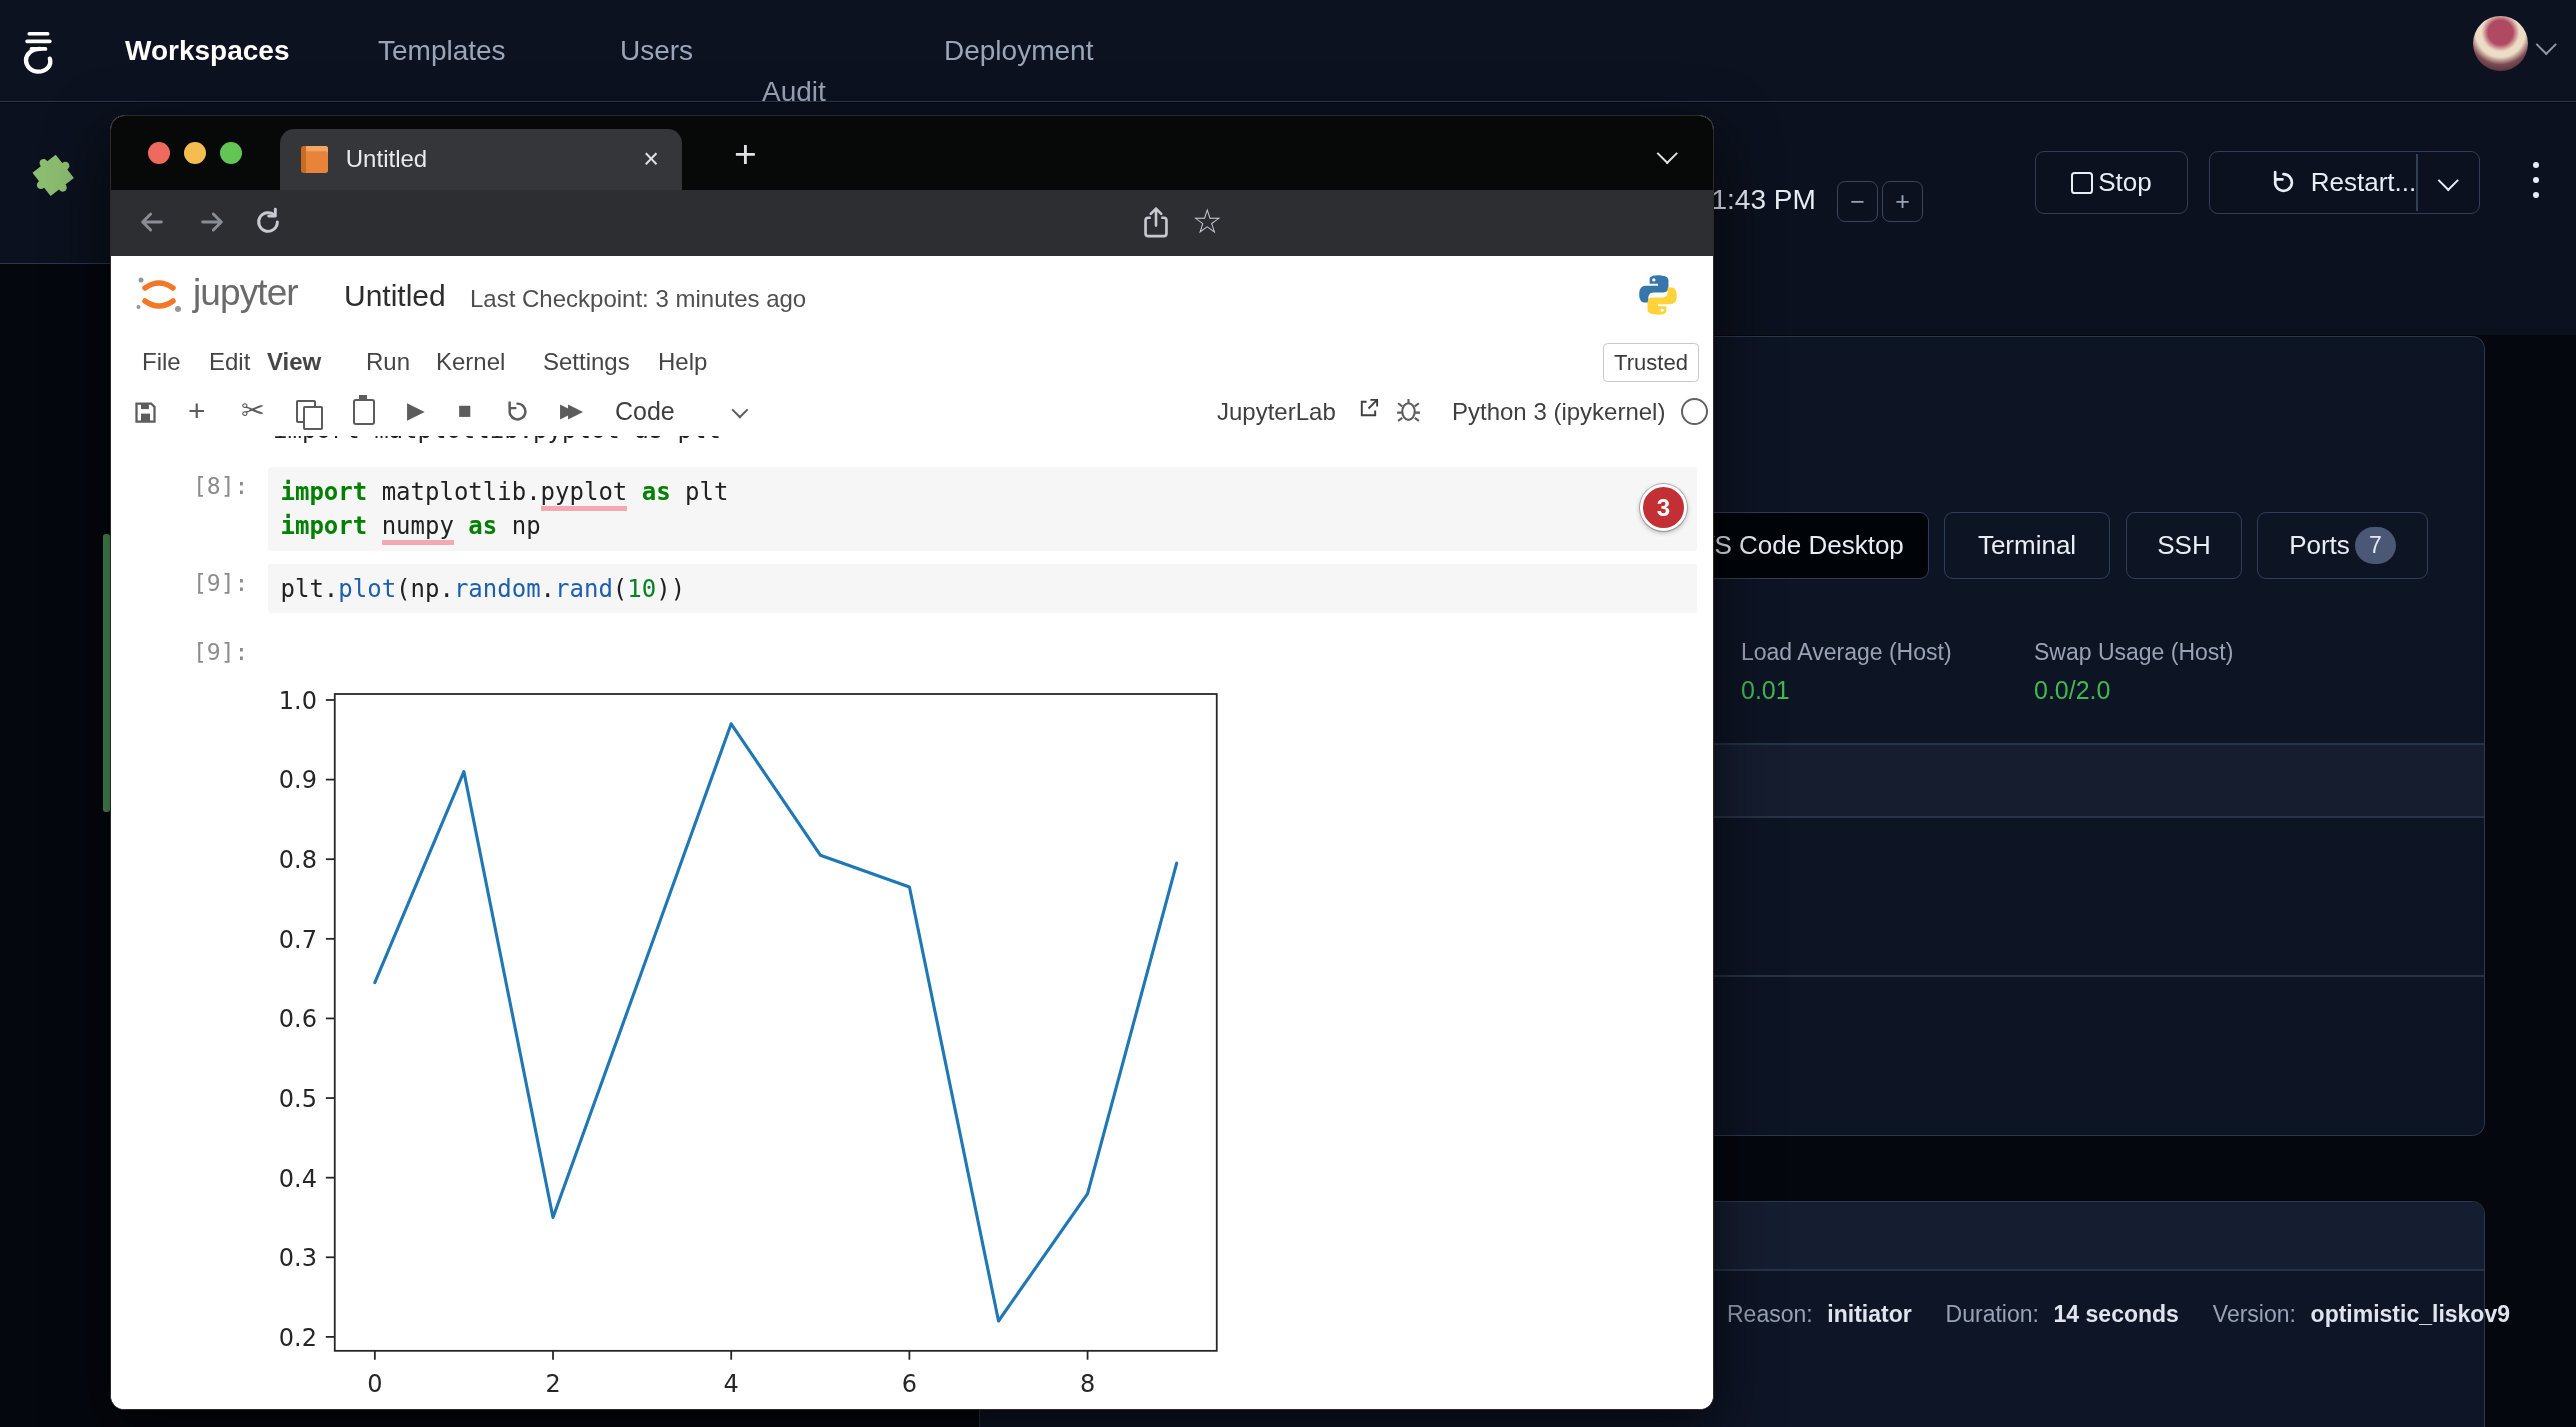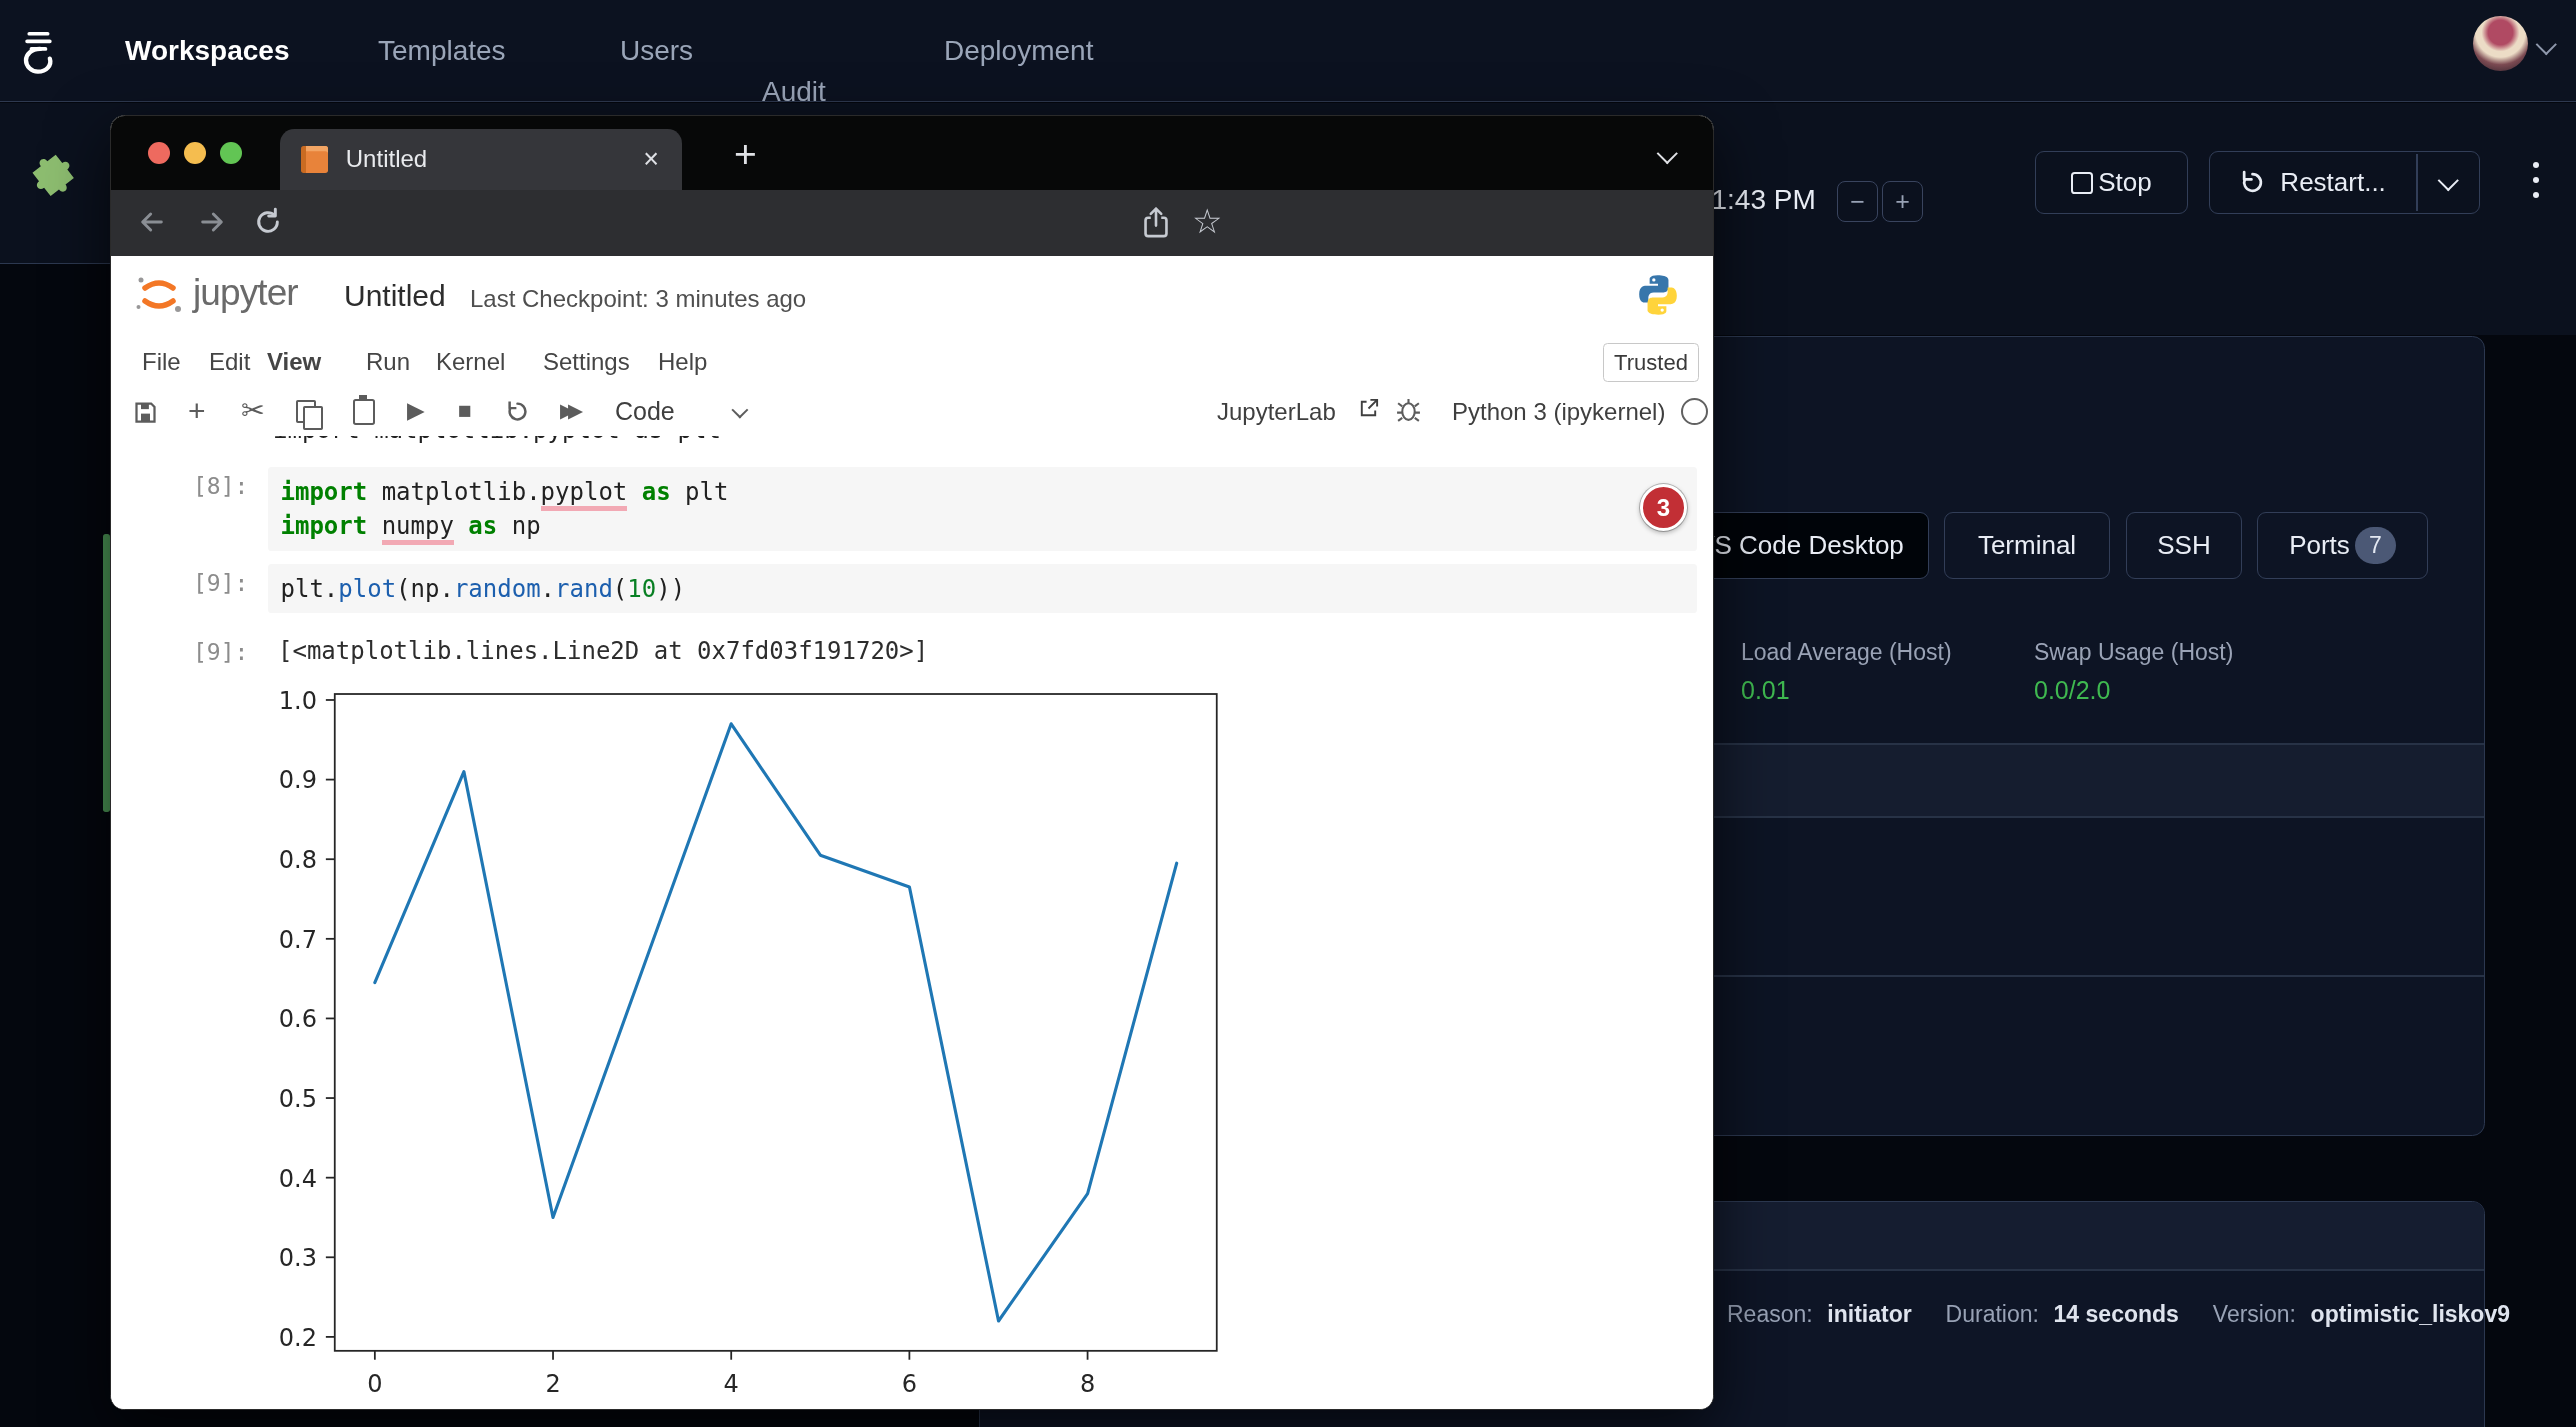--- a/index.html
+++ b/index.html
@@ -122,21 +122,21 @@
   <div class="abs" style="left:1698px;top:184px;font-size:28px;color:#e9edf5;">11:43 PM</div>
   <div class="abs small-sq-btn" style="left:1837px;top:181px;">−</div>
   <div class="abs small-sq-btn" style="left:1882px;top:181px;">+</div>
 
   <div class="abs outline-btn" style="left:2035px;top:151px;width:151px;height:61px;">
     <span style="width:18px;height:18px;border:2.7px solid #e9edf5;border-radius:3.6px;display:inline-block;"></span>
     <span>Stop</span>
   </div>
 
   <div class="abs outline-btn" style="left:2209px;top:151px;width:269px;height:61px;padding:0;gap:0;">
-    <span style="flex:1;display:flex;align-items:center;justify-content:center;gap:15px;">
+    <span style="flex:1;display:flex;align-items:center;justify-content:flex-end;gap:15px;">
       <svg width="25" height="25" viewBox="0 0 24 24">
         <path d="M12 4a8 8 0 1 1-7.4 5" stroke="#e9edf5" stroke-width="2.6" fill="none" stroke-linecap="round"></path>
         <path d="M4 2v7h7" stroke="#e9edf5" stroke-width="2.6" fill="none" stroke-linecap="round" stroke-linejoin="round"></path>
       </svg>
       <span>Restart...</span>
     </span>
     <span style="width:1.8px;height:57px;background:#323e58;"></span>
     <span style="width:61px;display:flex;align-items:center;justify-content:center;">
       <span class="chev" style="border-color:#e9edf5;margin-top:-5.3px;"></span>
     </span>
@@ -346,21 +346,20 @@
         <div class="codeline mono" style="padding-left:12.5px;"><span class="tk-k">import </span><span class="tk-e">numpy</span><span class="tk-n"> </span><span class="tk-k">as</span><span class="tk-n"> np</span></div>
       </div>
       <div class="abs badge-red" style="left:1529px;top:48px;">3</div>
 
       <div class="abs prompt mono" style="left:82px;top:134px;">[9]:</div>
       <div class="abs cellbox" style="left:157px;top:128px;width:1429px;height:49px;">
         <div class="codeline mono" style="padding:8px 0 0 12.5px;"><span class="tk-n">plt.</span><span class="tk-p">plot</span><span class="tk-n">(np.</span><span class="tk-p">random</span><span class="tk-n">.</span><span class="tk-p">rand</span><span class="tk-n">(</span><span class="tk-num">10</span><span class="tk-n">))</span></div>
       </div>
 
       <div class="abs prompt mono" style="left:82px;top:203px;">[9]:</div>
-      <div class="abs mono" style="left:167px;top:201px;font-size:24px;color:#2d2d2d;">[&lt;matplotlib.lines.Line2D at 0x7fd03f191720&gt;]</div>
 
       <svg id="chart-svg" class="abs" style="left:140px;top:250px;" width="997" height="712" viewBox="0 0 1120 800">
           <rect x="94" y="9" width="991" height="738" fill="#ffffff" stroke="#262626" stroke-width="2"></rect>
           <line x1="84" x2="94" y1="731.3454545454546" y2="731.3454545454546" stroke="#262626" stroke-width="2"></line>
           <text x="74" y="741.3454545454546" text-anchor="end" class="ticklab">0.2</text>
           <line x1="84" x2="94" y1="641.8909090909091" y2="641.8909090909091" stroke="#262626" stroke-width="2"></line>
           <text x="74" y="651.8909090909091" text-anchor="end" class="ticklab">0.3</text>
           <line x1="84" x2="94" y1="552.4363636363636" y2="552.4363636363636" stroke="#262626" stroke-width="2"></line>
           <text x="74" y="562.4363636363636" text-anchor="end" class="ticklab">0.4</text>
           <line x1="84" x2="94" y1="462.9818181818182" y2="462.9818181818182" stroke="#262626" stroke-width="2"></line>

